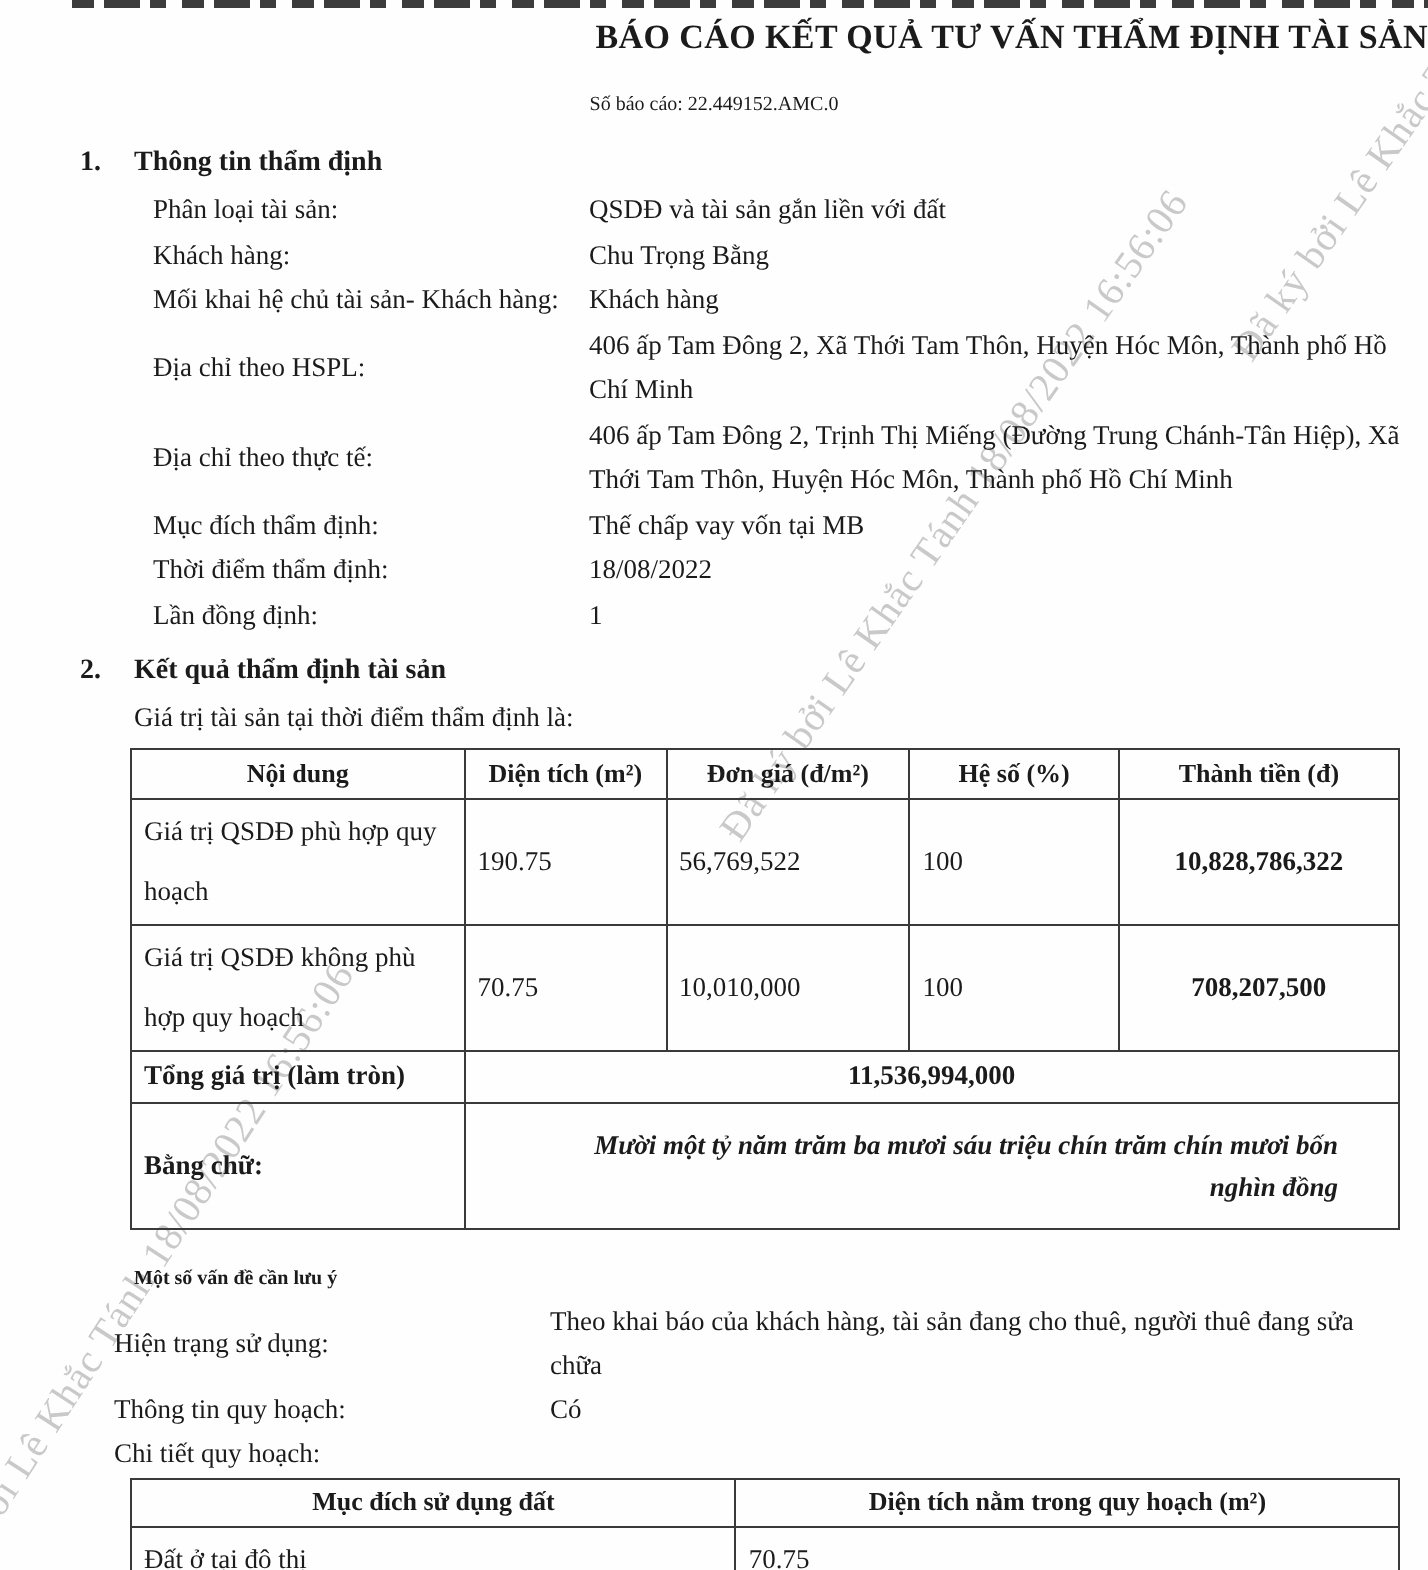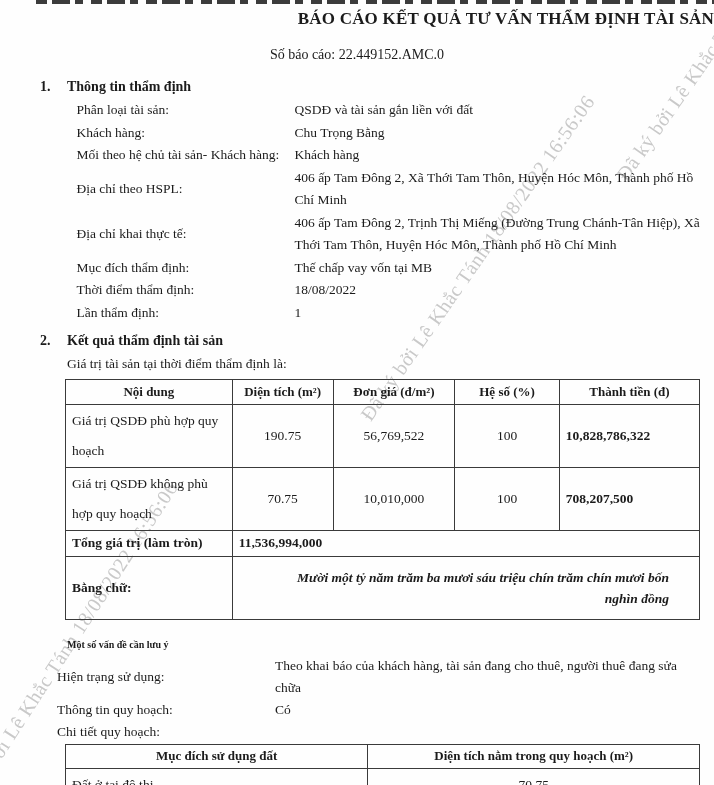--- a/index.html
+++ b/index.html
@@ -23,21 +23,21 @@
     position:absolute; z-index:0; white-space:nowrap; pointer-events:none;
     font-size:20px; letter-spacing:.5px; color:#c9c9c9;
     transform-origin:0 0;
   }
   .wm-mid   { left:356px; top:412px; transform:rotate(-55deg); }
   .wm-top   { left:612px; top:172px; transform:rotate(-55deg); }
   .wm-left  { left:-50px; top:806px; transform:rotate(-57deg); }
   .content { position:relative; z-index:1; }
 
   .title { padding-top:9px; text-align:right; font-weight:bold; font-size:17px; letter-spacing:.2px; }
-  .report-no { margin-top:18px; text-align:center; font-size:14px; }
+  .report-no { margin-top:18px; text-align:center; font-size:10px; }
 
   .sec { display:flex; margin-left:40px; font-weight:bold; font-size:14px; line-height:17px; }
   .sec .num { width:27px; flex:none; }
   .sec1 { margin-top:15px; }
   .sec2 { margin-top:8px; }
 
   .fields { margin-left:67px; margin-top:4px; }
   .frow { display:flex; align-items:center;justify-content:center; }
   .frow .lbl { width:218px; flex:none; line-height:22.5px; white-space:nowrap; }
   .frow .val { width:410px; line-height:22.5px; }
@@ -45,22 +45,22 @@
   .intro { margin:4px 0 0 67px; line-height:22.5px; }
 
   table { border-collapse:collapse; table-layout:fixed; margin-left:65px; width:635px; }
   th, td { border:1px solid #3a3a3a; padding:1px 6px; vertical-align:middle; }
   th { font-size:13px; text-align:center; height:25px; }
   td { font-size:13.5px; }
   .t-main { margin-top:3px; }
   .t-main .rowtall td { height:44px; }
   .t-main .rowmid td { height:26px; }
   .cell-left { text-align:left; line-height:30px; }
-  .cell-c { text-align:center; }
-  .cell-amt { text-align:left; font-weight:bold;border-radius:11px; }
+  .cell-c { }
+  .cell-amt { text-align:center; font-weight:bold;border-radius:11px; }
   .cell-bold { font-weight:bold; }
   .cell-words { text-align:right; font-weight:bold; font-style:italic; line-height:21px; padding:10px 30px; }
 
   .notes-heading { margin:16px 0 0 67px; font-weight:bold; font-size:10px; line-height:17px; }
   .nfields { margin-left:28px; margin-top:2px; }
   .nfields .lbl, .nfields .val { line-height:22px; }
 
   .t-plan { margin-top:1px; }
   .t-plan th { height:24px; }
   .t-plan td { height:24px;margin-top:32px; }
@@ -93,41 +93,41 @@
     <div class="fields">
       <div class="frow">
         <span class="lbl">Phân loại tài sản:</span>
         <span class="val">QSDĐ và tài sản gắn liền với đất</span>
       </div>
       <div class="frow">
         <span class="lbl">Khách hàng:</span>
         <span class="val">Chu Trọng Bằng</span>
       </div>
       <div class="frow">
-        <span class="lbl">Mối theo hệ chủ tài sản- Khách hàng:</span>
+        <span class="lbl">Mối khai hệ chủ tài sản- Khách hàng:</span>
         <span class="val">Khách hàng</span>
       </div>
       <div class="frow">
         <span class="lbl">Địa chỉ theo HSPL:</span>
         <span class="val">406 ấp Tam Đông 2, Xã Thới Tam Thôn, Huyện Hóc Môn, Thành phố Hồ Chí Minh</span>
       </div>
       <div class="frow">
-        <span class="lbl">Địa chỉ khai thực tế:</span>
+        <span class="lbl">Địa chỉ theo thực tế:</span>
         <span class="val">406 ấp Tam Đông 2, Trịnh Thị Miếng (Đường Trung Chánh-Tân Hiệp), Xã Thới Tam Thôn, Huyện Hóc Môn, Thành phố Hồ Chí Minh</span>
       </div>
       <div class="frow">
         <span class="lbl">Mục đích thẩm định:</span>
         <span class="val">Thế chấp vay vốn tại MB</span>
       </div>
       <div class="frow">
         <span class="lbl">Thời điểm thẩm định:</span>
         <span class="val">18/08/2022</span>
       </div>
       <div class="frow">
-        <span class="lbl">Lần thẩm định:</span>
+        <span class="lbl">Lần đồng định:</span>
         <span class="val">1</span>
       </div>
     </div>
 
     <div class="sec sec2">
       <span class="num">2.</span>
       <span>Kết quả thẩm định tài sản</span>
     </div>
 
     <div class="intro">Giá trị tài sản tại thời điểm thẩm định là:</div>

